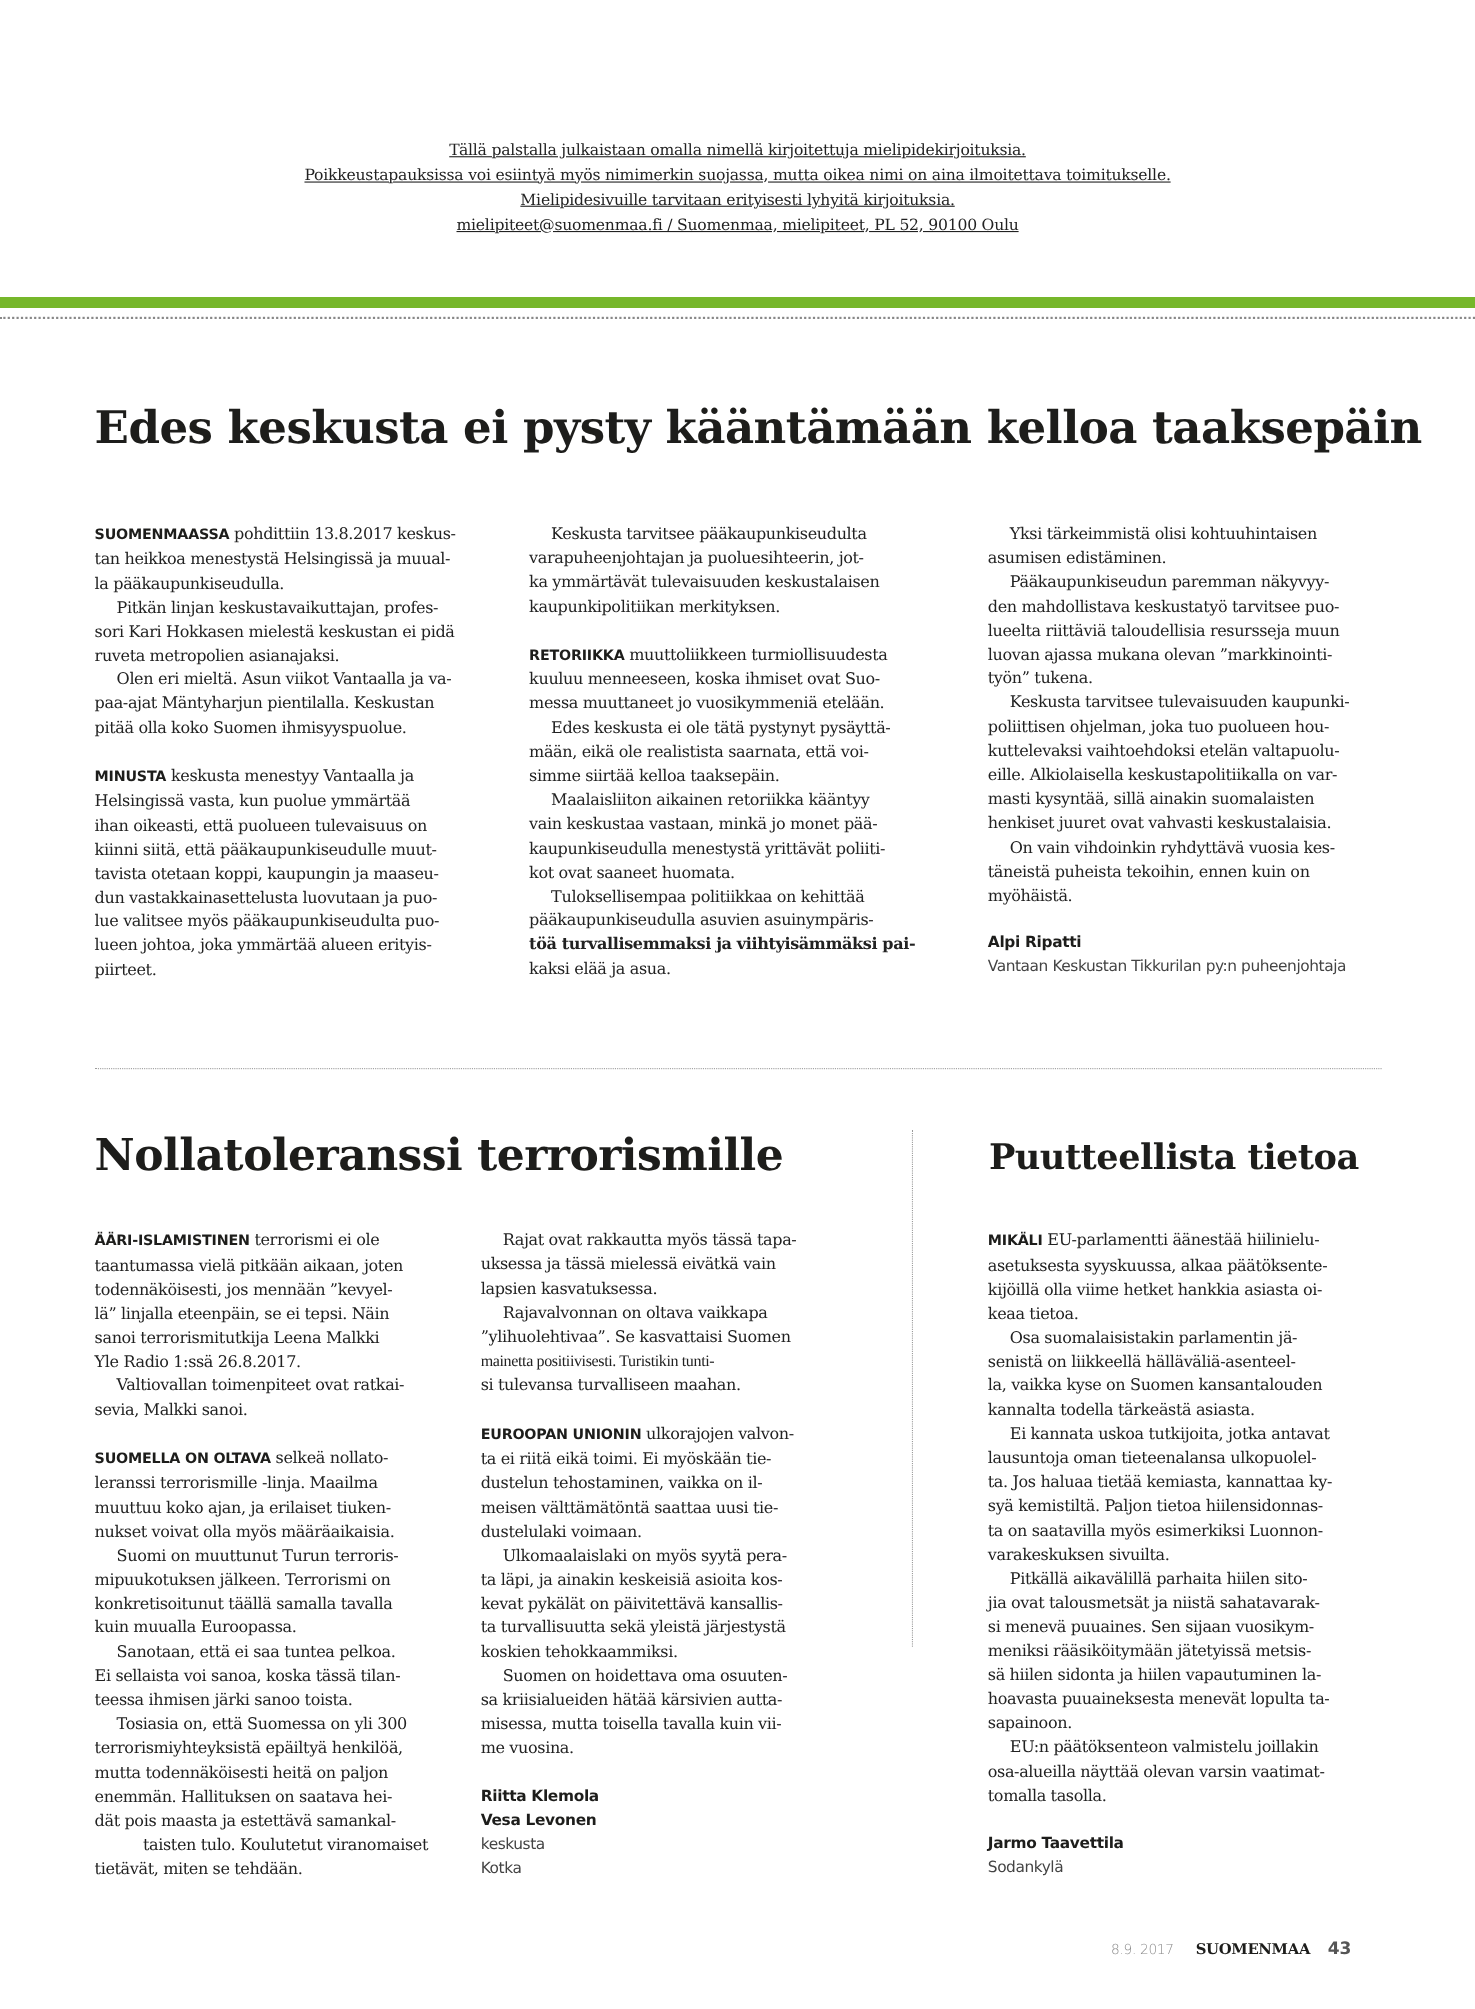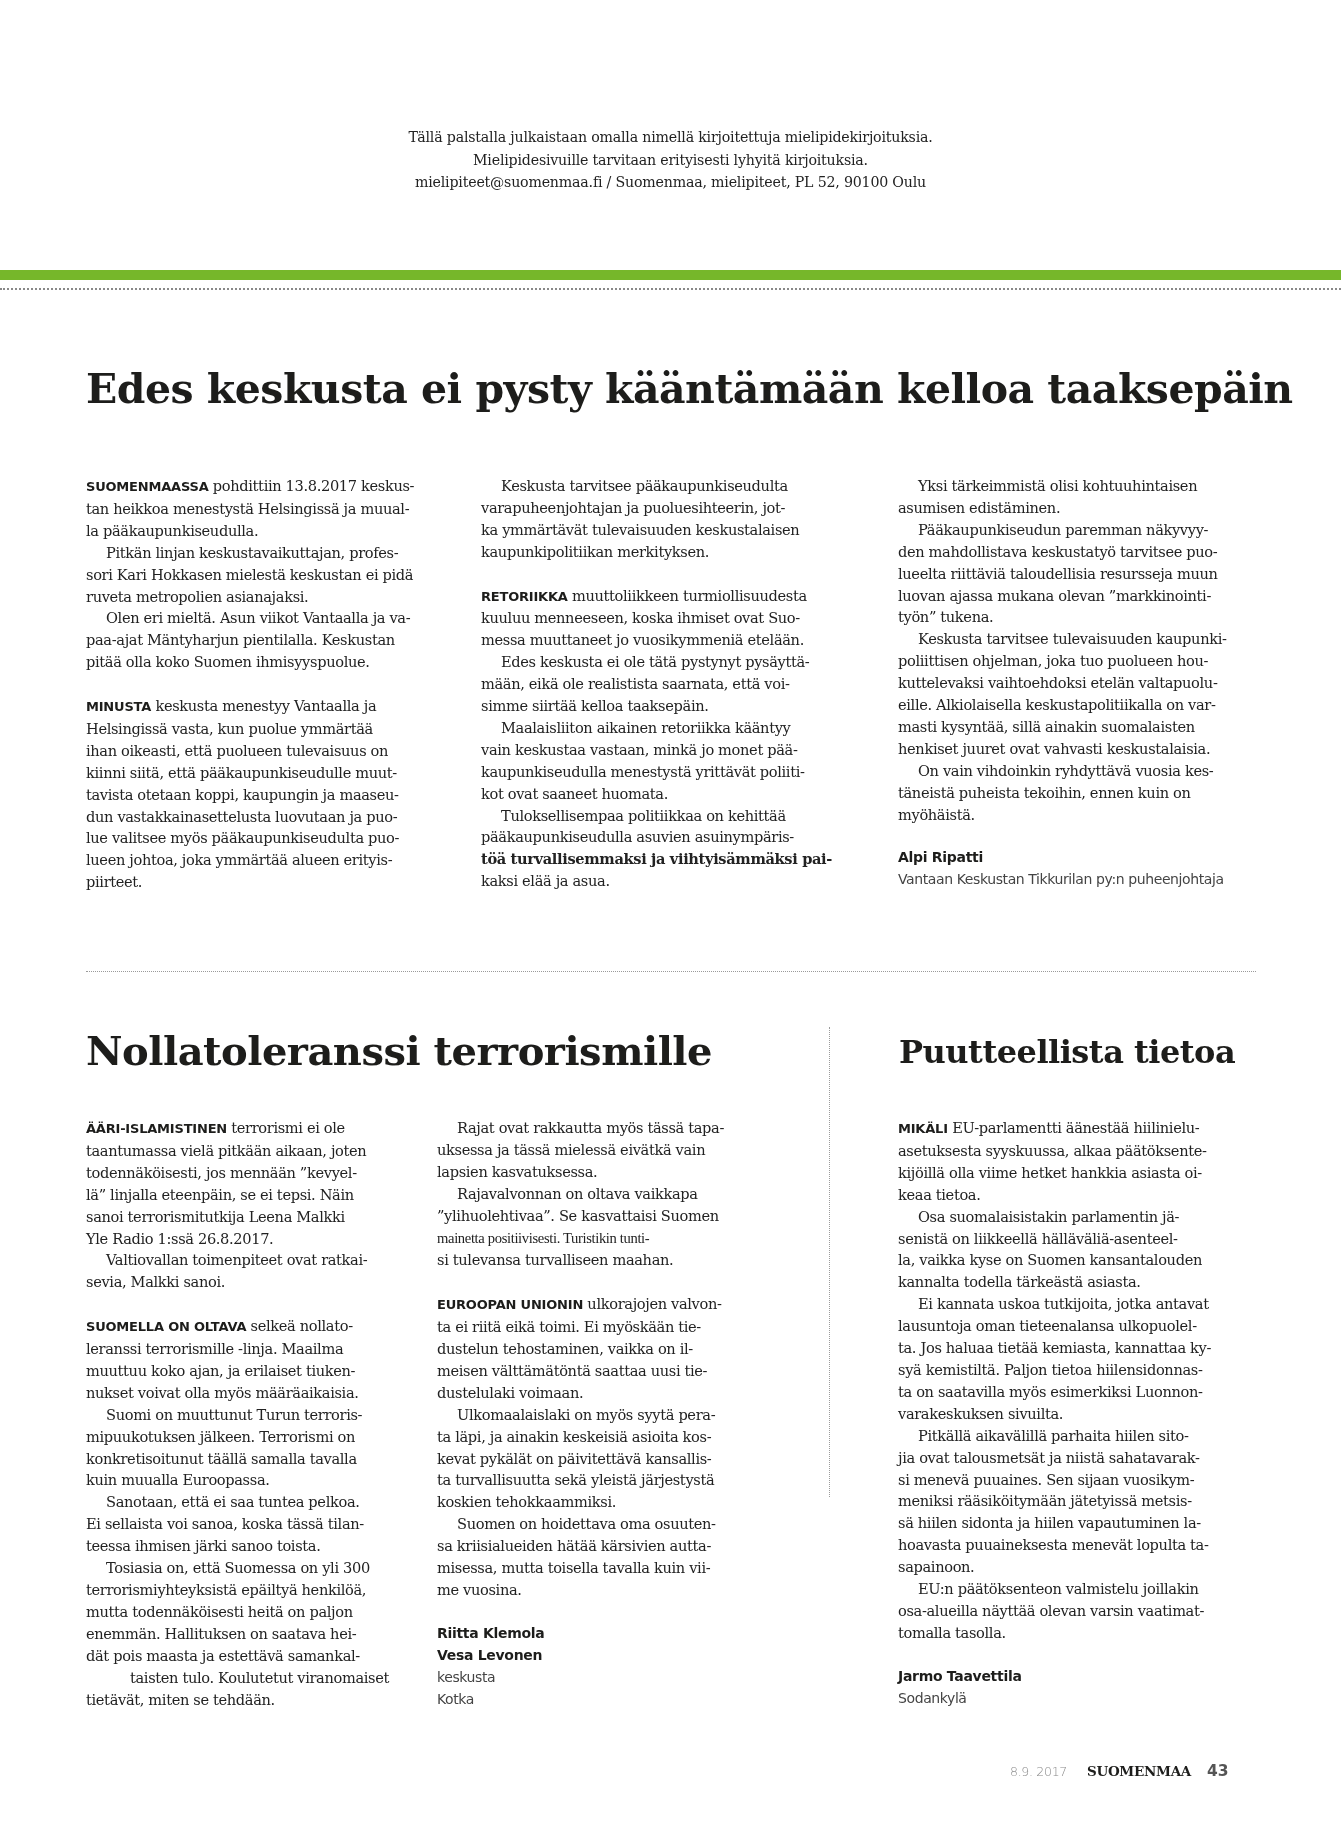--- a/index.html
+++ b/index.html
@@ -6,21 +6,21 @@
     html, body { width: 1341px; height: 1826px; background: #ffffff; }
     body { position: relative; overflow: hidden; color: #1d1d1b; }
 
     .intro {
       position: absolute; left: 0; top: 126px; width: 1341px;
       text-align: center;
       font-family: "DejaVu Serif", serif;
       font-size: 14.2px; line-height: 22.5px; color: #222;
       letter-spacing: -0.2px;
     }
-    .intro div { white-space: nowrap; }
+    .intro div { white-space: nowrap; text-decoration: underline; }
 
     .green-bar {
       position: absolute; left: 0; top: 270px; width: 1341px; height: 10px;
       background: #76b72a;
     }
     .dot-rule-top {
       position: absolute; left: 0; top: 288px; width: 1341px; height: 0;
       border-top: 2px dotted #888;
     }
 
@@ -86,20 +86,21 @@
     }
     .footer .pageno {
       font-family: "DejaVu Sans", sans-serif; font-weight: bold; font-size: 15.5px; color: #555;
     }
   </style>
 </head>
 <body>
 
 <div class="intro">
   <div>Tällä palstalla julkaistaan omalla nimellä kirjoitettuja mielipidekirjoituksia.</div>
+  <div>Poikkeustapauksissa voi esiintyä myös nimimerkin suojassa, mutta oikea nimi on aina ilmoitettava toimitukselle.</div>
   <div>Mielipidesivuille tarvitaan erityisesti lyhyitä kirjoituksia.</div>
   <div>mielipiteet@suomenmaa.fi / Suomenmaa, mielipiteet, PL 52, 90100 Oulu</div>
 </div>
 
 <div class="green-bar"></div>
 <div class="dot-rule-top"></div>
 
 <h1 class="headline h1">Edes keskusta ei pysty kääntämään kelloa taaksepäin</h1>
 <div class="col c1">
     <div class="line"><span class="lead">SUOMENMAASSA</span><span style="white-space: pre;"> pohdittiin 13.8.2017 keskus-</span></div>

